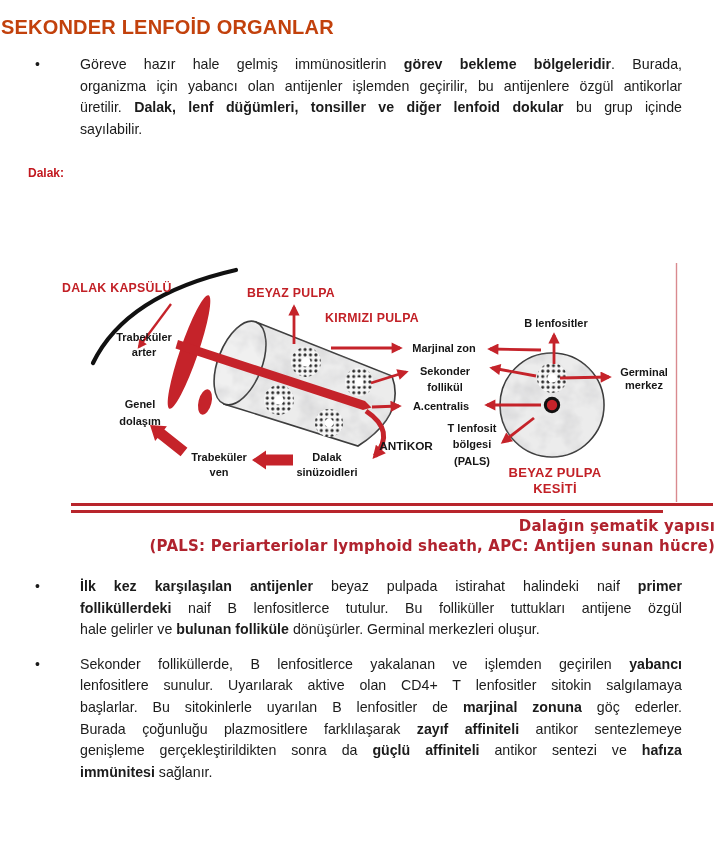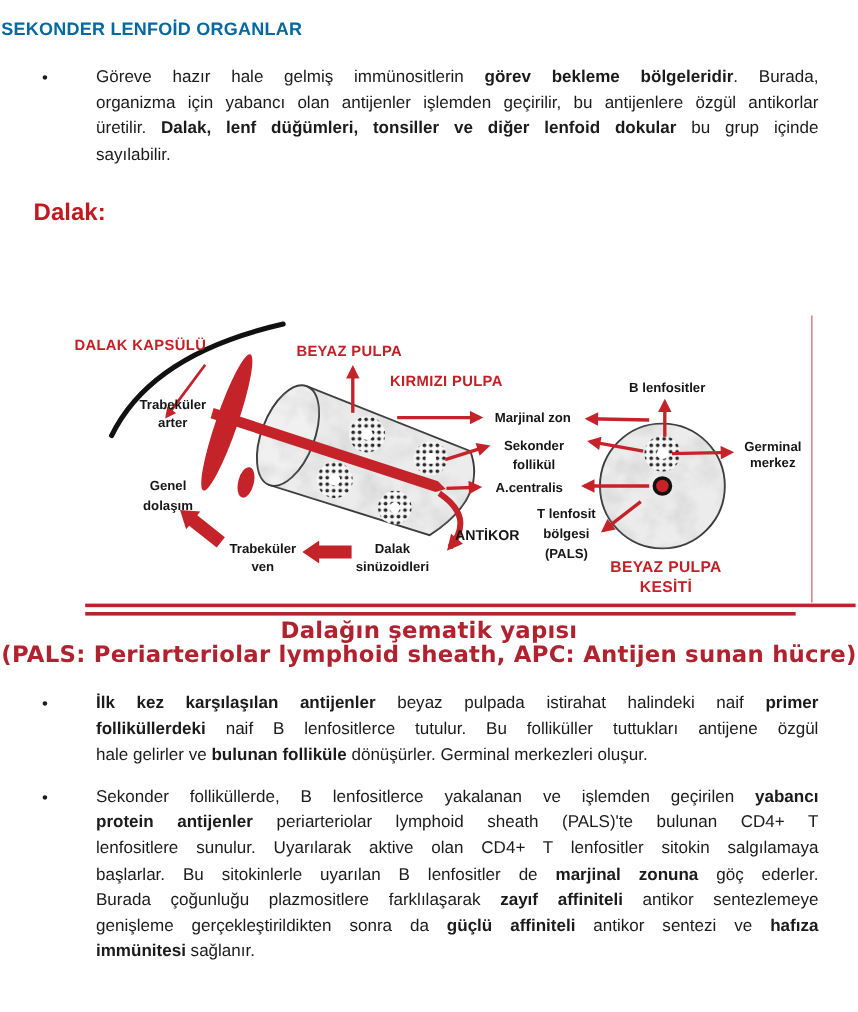--- a/index.html
+++ b/index.html
@@ -3,47 +3,47 @@
 <meta charset="utf-8">
 <style>
   html,body{margin:0;padding:0;}
   body{
     width:715px;height:843px;position:relative;background:#ffffff;
     font-family:"Liberation Sans",sans-serif;color:#1b1b1b;overflow:hidden;
   }
   .abs{position:absolute;}
   
   #title{
-    left:1px;top:16px;font-size:15px;font-weight:bold;color:#0369a1;
+    left:1px;top:16px;font-size:20px;font-weight:bold;color:#c2410c;
     letter-spacing:0.2px;
   }
   
   #dalak{
-    left:28px;top:166px;font-size:20px;font-weight:bold;color:#c2181f;
+    left:28px;top:166px;font-size:12px;font-weight:bold;color:#c2181f;
   }
   
   .textblock{left:35px;right:33px;font-size:14.2px;line-height:21.6px;}
   #p1{top:54px;}
   #bottom{top:576px;}
   .bullet-row{display:flex;}
   .bullet-row + .bullet-row{margin-top:13px;}
   .bullet-mark{width:25px;flex:0 0 25px;font-size:14px;}
   .bullet-text{flex:1;}
   .jline{text-align:justify;text-align-last:justify;margin-left:20px;}
   .jline.last{text-align-last:left;}
   .b{font-weight:bold;}
   
   .sep{position:absolute;background:#b8252c;}
   #sep1{left:71px;width:642px;top:503px;height:2.6px;}
   #sep2{left:71px;width:592px;top:510px;height:3.2px;}
   
   #caption{
-    left:0;right:0;top:516px;text-align:center;color:#b0232e;
+    left:0;right:0;top:516px;text-align:right;color:#b0232e;
     font-family:"DejaVu Sans",sans-serif;font-weight:bold;
-    font-size:19px;line-height:20px;letter-spacing:0.2px;
+    font-size:15px;line-height:20px;letter-spacing:0.2px;
   }
   
   #diagram{left:0;top:255px;}
   text{font-family:"Liberation Sans",sans-serif;}
   .lbl{font-size:11px;font-weight:bold;fill:#161616;}
   .lblr{font-size:12.3px;font-weight:bold;fill:#c22026;letter-spacing:0.3px;}
   .lblr2{font-size:13px;font-weight:bold;fill:#c22026;letter-spacing:0.3px;}
 </style>
 </head>
 <body>
@@ -180,21 +180,20 @@
     <div class="bullet-text">
         <div class="jline"><span class="b">İlk kez karşılaşılan antijenler</span><span> beyaz pulpada istirahat halindeki naif </span><span class="b">primer</span></div>
         <div class="jline"><span class="b">folliküllerdeki</span><span> naif B lenfositlerce tutulur. Bu folliküller tuttukları antijene özgül</span></div>
         <div class="jline last"><span>hale gelirler ve </span><span class="b">bulunan folliküle</span><span> dönüşürler. Germinal merkezleri oluşur.</span></div>
       </div>
   </div>
   <div class="bullet-row">
     <span class="bullet-mark">•</span>
     <div class="bullet-text">
         <div class="jline"><span>Sekonder folliküllerde, B lenfositlerce yakalanan ve işlemden geçirilen </span><span class="b">yabancı</span></div>
-        <div class="jline"><span class="b">protein antijenler</span><span> periarteriolar lymphoid sheath (PALS)'te bulunan CD4+ T</span></div>
         <div class="jline"><span>lenfositlere sunulur. Uyarılarak aktive olan CD4+ T lenfositler sitokin salgılamaya</span></div>
         <div class="jline"><span>başlarlar. Bu sitokinlerle uyarılan B lenfositler de </span><span class="b">marjinal zonuna</span><span> göç ederler.</span></div>
         <div class="jline"><span>Burada çoğunluğu plazmositlere farklılaşarak </span><span class="b">zayıf affiniteli</span><span> antikor sentezlemeye</span></div>
         <div class="jline"><span>genişleme gerçekleştirildikten sonra da </span><span class="b">güçlü affiniteli</span><span> antikor sentezi ve </span><span class="b">hafıza</span></div>
         <div class="jline last"><span class="b">immünitesi</span><span> sağlanır.</span></div>
       </div>
   </div>
 </div>
 
 </body></html>

